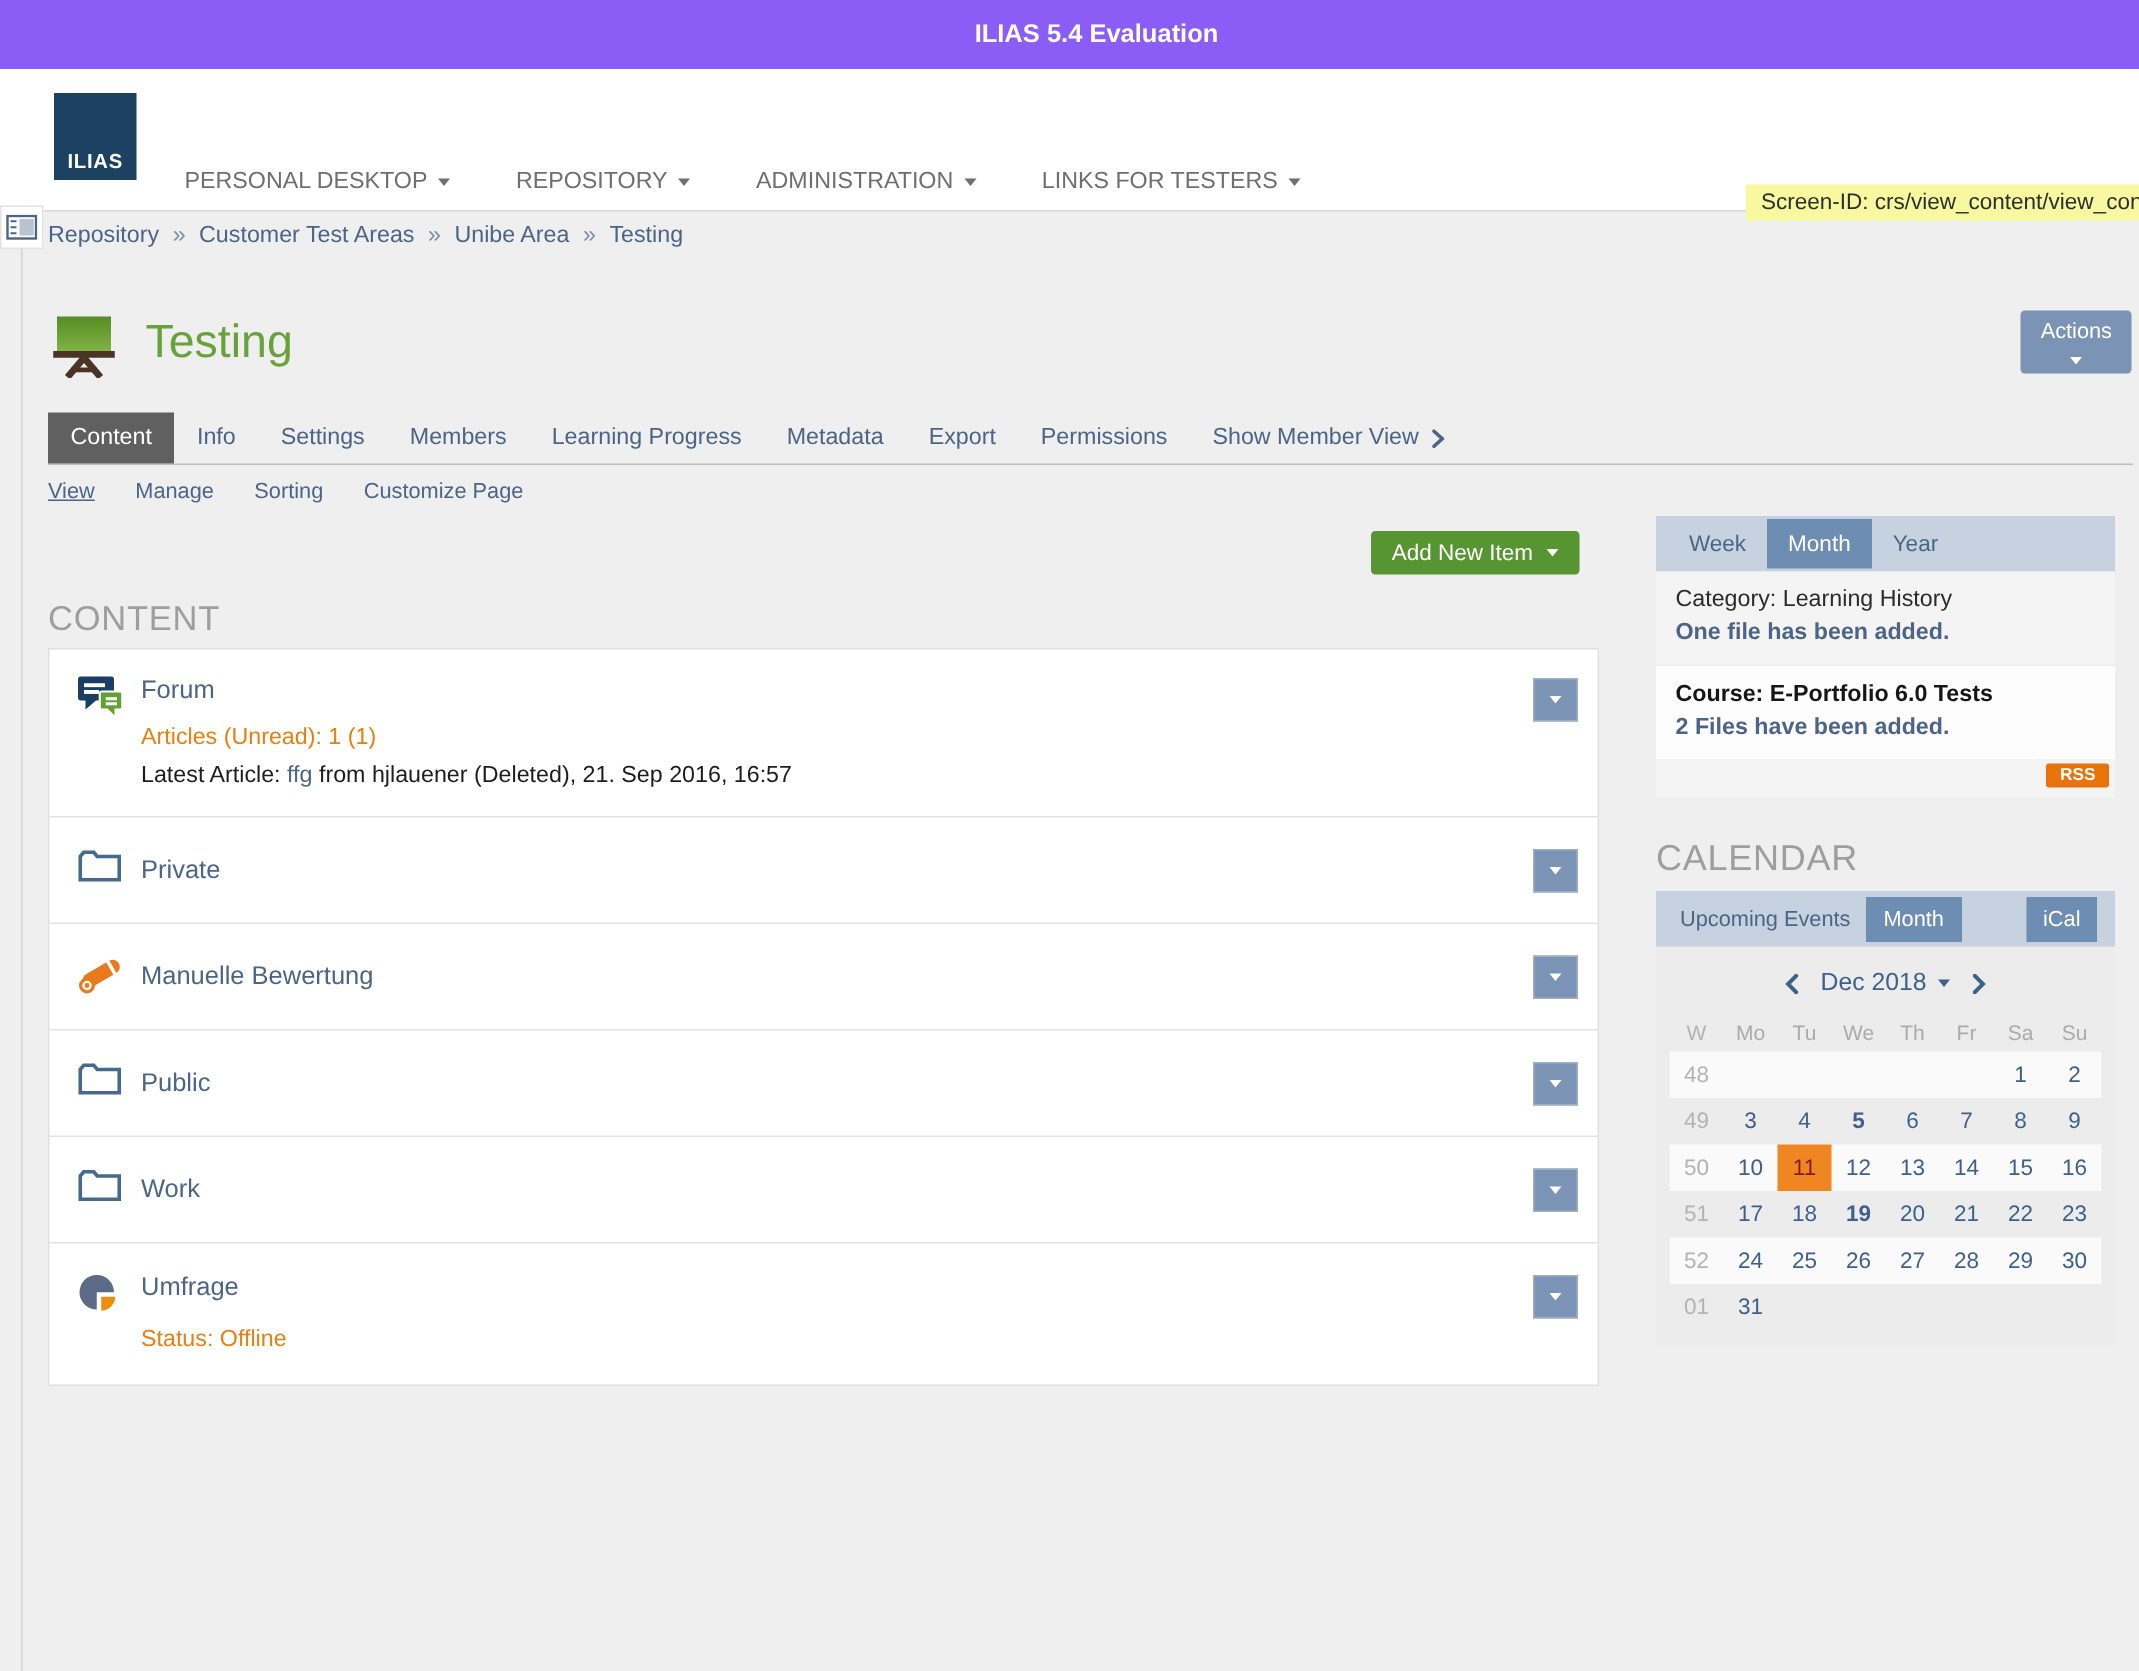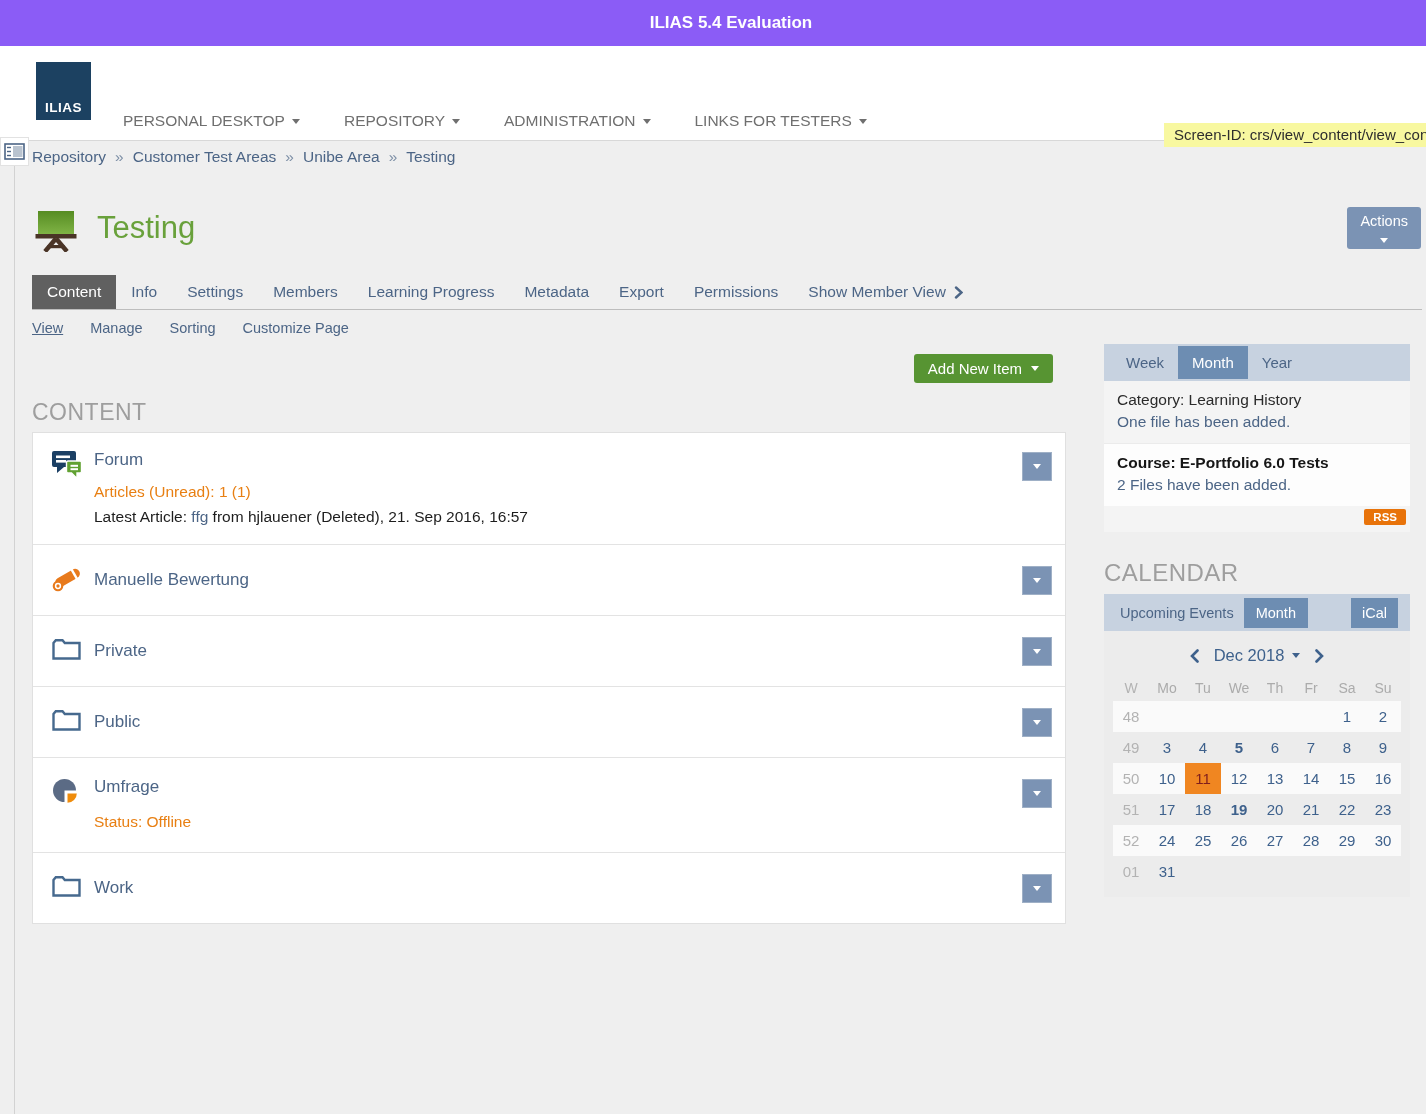--- a/index.html
+++ b/index.html
@@ -70,21 +70,21 @@
   .news-heading { margin-top: 15px; }
   .side-panel { margin-top: 8px; }
   .side-tabbar { height: 37px; background: #c7d2e0; display: flex; align-items: center; padding-left: 8px; }
   .news-tab { color: #4c6586; font-size: 15px; padding: 8px 14px; cursor: pointer; }
   .news-tab.active { background: #6d8db2; color: #fff; }
   .news-item { padding: 10px 13px 12px; background: #fdfdfd; }
   .news-item.alt { background: #f4f4f4; }
   .news-item + .news-item { border-top: 1px solid #ebebeb; }
   .news-title { color: #2b2b2b; font-size: 15.5px; }
   .news-title.bold { font-weight: 700; color: #161616; }
-  .news-link { color: #4c6586; font-size: 15.5px; margin-top: 4px; cursor: pointer; }
+  .news-link { color: #4c6586; font-size: 15.5px; margin-top: 4px; cursor: pointer; font-weight: bold; }
   .rss-row { background: #f4f4f4; height: 26px; position: relative; }
   .rss-btn { position: absolute; right: 4px; top: 3px; background: #e8730a; color: #fff; font-weight: 700; font-size: 11.5px; padding: 2px 9px; border-radius: 2px; cursor: pointer; }
   .cal-heading { margin-top: 27px; }
   .cal-panel { background: #ececec; padding-bottom: 10px; margin-top: 7px; }
   .cal-toolbar { height: 37px; background: #c7d2e0; display: flex; align-items: center; }
   .upcoming { color: #4c6586; font-size: 14.5px; margin-left: 16px; cursor: pointer; }
   .cal-month-btn { background: #6d8db2; color: #fff; font-size: 14.5px; padding: 7px 12px; margin-left: 10px; cursor: pointer; }
   .ical-btn { margin-left: auto; margin-right: 12px; background: #6d8db2; color: #fff; font-size: 14.5px; padding: 7px 11px; cursor: pointer; }
   .cal-nav { display: flex; align-items: center; justify-content: center; gap: 15px; padding: 15px 0 10px; color: #3e618c; }
   .cal-month-label { font-size: 16.5px; display: flex; align-items: center; gap: 8px; cursor: pointer; color: #3e618c; }
@@ -268,20 +268,34 @@
             <div class="item-prop">Articles (Unread): 1 (1)</div>
             <div class="item-latest"><span>Latest Article: </span><span class="inline-link">ffg</span><span> from hjlauener (Deleted), 21. Sep 2016, 16:57</span></div>
           </div>
           <div class="drop-btn">
               <span class="caret caret-white"></span>
             </div>
         </div>
 
         <div class="item-row row-single">
           <div class="icon-col">
+            <svg width="31" height="27" viewBox="0 0 31 27">
+                <path d="M2.5 22.5 V7 L4.8 4.2 H11.5 L13.8 7 H28.5 V22.5 Z" fill="none" stroke="#46698e" stroke-width="2.4"></path>
+              </svg>
+          </div>
+          <div class="body-col">
+            <span class="item-title">Private</span>
+          </div>
+          <div class="drop-btn">
+              <span class="caret caret-white"></span>
+            </div>
+        </div>
+
+        <div class="item-row row-single">
+          <div class="icon-col">
             <svg width="32" height="32" viewBox="0 0 32 32">
               <g transform="rotate(-30 16 16)">
                 <rect x="3" y="11.5" width="27" height="9.5" rx="4.7" fill="#e87a1c"></rect>
                 <rect x="23" y="10.5" width="2.4" height="11.5" fill="#fff"></rect>
               </g>
               <circle cx="7" cy="24" r="5.3" fill="#e87a1c"></circle>
               <circle cx="7" cy="24" r="2.4" fill="none" stroke="#fff" stroke-width="1.5"></circle>
             </svg>
           </div>
           <div class="body-col">
@@ -292,66 +306,52 @@
             </div>
         </div>
 
         <div class="item-row row-single">
           <div class="icon-col">
             <svg width="31" height="27" viewBox="0 0 31 27">
                 <path d="M2.5 22.5 V7 L4.8 4.2 H11.5 L13.8 7 H28.5 V22.5 Z" fill="none" stroke="#46698e" stroke-width="2.4"></path>
               </svg>
           </div>
           <div class="body-col">
-            <span class="item-title">Private</span>
+            <span class="item-title">Public</span>
           </div>
           <div class="drop-btn">
               <span class="caret caret-white"></span>
             </div>
         </div>
 
         <div class="item-row row-single">
           <div class="icon-col">
             <svg width="31" height="27" viewBox="0 0 31 27">
                 <path d="M2.5 22.5 V7 L4.8 4.2 H11.5 L13.8 7 H28.5 V22.5 Z" fill="none" stroke="#46698e" stroke-width="2.4"></path>
               </svg>
           </div>
           <div class="body-col">
-            <span class="item-title">Public</span>
+            <span class="item-title">Work</span>
           </div>
           <div class="drop-btn">
               <span class="caret caret-white"></span>
             </div>
         </div>
 
         <div class="item-row row-multi" style="padding-top:19px;padding-bottom:21px;">
           <div class="icon-col">
             <svg width="30" height="30" viewBox="0 0 30 30">
               <circle cx="13.5" cy="13.5" r="11.5" fill="#5b6b85"></circle>
               <rect x="13.5" y="13.5" width="13.5" height="13.5" fill="#fff"></rect>
               <path d="M16.5 16.5 h9.3 a9.3 9.3 0 0 1 -9.3 9.3 z" fill="#ef8c0c"></path>
             </svg>
           </div>
           <div class="body-col">
             <span class="item-title">Umfrage</span>
             <div class="item-prop" style="margin-top:16px;">Status: Offline</div>
-          </div>
-          <div class="drop-btn">
-              <span class="caret caret-white"></span>
-            </div>
-        </div>
-
-        <div class="item-row row-single">
-          <div class="icon-col">
-            <svg width="31" height="27" viewBox="0 0 31 27">
-                <path d="M2.5 22.5 V7 L4.8 4.2 H11.5 L13.8 7 H28.5 V22.5 Z" fill="none" stroke="#46698e" stroke-width="2.4"></path>
-              </svg>
-          </div>
-          <div class="body-col">
-            <span class="item-title">Work</span>
           </div>
           <div class="drop-btn">
               <span class="caret caret-white"></span>
             </div>
         </div>
 
       </div>
     </div>
 
     <div class="right-col">

